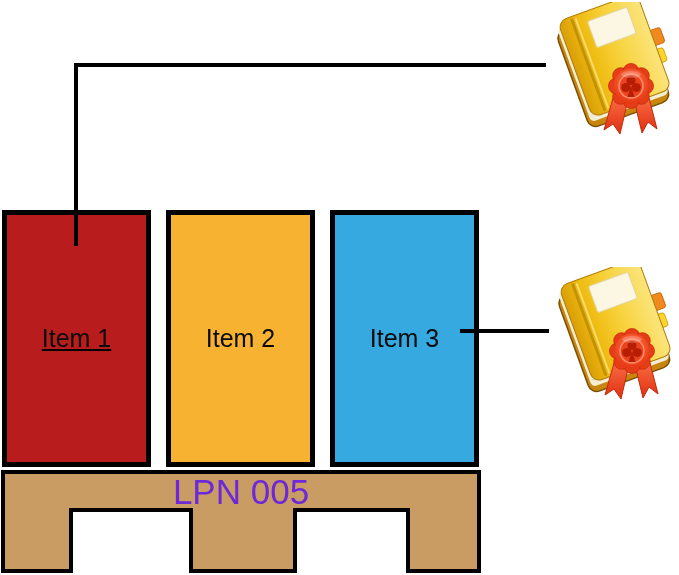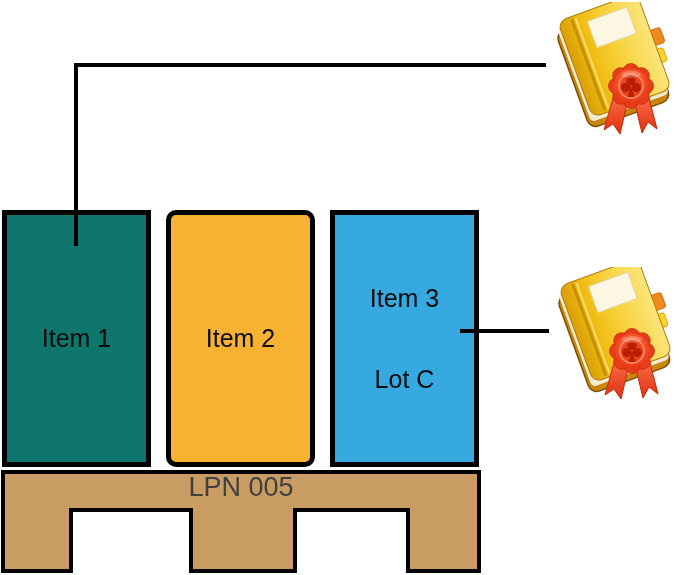--- a/index.html
+++ b/index.html
@@ -10,30 +10,30 @@
   .item-box{
     position:absolute;top:210px;width:149px;height:257px;
     border:5px solid #000;box-sizing:border-box;
     display:flex;flex-direction:column;align-items:center;justify-content:center;
     z-index:2;
   }
   .item-box .line{
     font-size:25px;line-height:37px;color:#0b0b0b;text-align:center;white-space:nowrap;
   }
   #box-1{left:2px;}
-  #box-2{left:166px;border-radius:10px;}
+  #box-2{left:166px;}
   #box-3{left:330px;gap:44px;}
   .connector{position:absolute;background:#000;z-index:3;}
   #conn1-h{left:74px;top:63px;width:472px;height:4px;}
   #conn1-v{left:74px;top:63px;width:4px;height:183px;}
   #conn2-h{left:460px;top:329px;width:89px;height:4px;}
   #pallet-svg{position:absolute;left:0;top:468px;z-index:1;}
   #pallet-label{
     position:absolute;left:0;top:472px;width:482px;text-align:center;
-    font-size:27px;color:#404040;z-index:2;
+    font-size:35px;color:#6d28d9;z-index:2;
   }
   .book{position:absolute;width:136px;height:138px;z-index:4;}
   #book-a{left:543px;top:2px;}
   #book-b{left:544px;top:267px;}
   #icon-defs{position:absolute;width:0;height:0;}
 </style>
 </head>
 <body>
 
 <div id="canvas">
@@ -93,29 +93,28 @@
           <ellipse cx="88" cy="72.5" rx="10" ry="3.5" fill="#FFFFFF" opacity="0.22"></ellipse>
         </g>
       </g>
     </defs>
   </svg>
 
   <div id="conn1-h" class="connector"></div>
   <div id="conn1-v" class="connector"></div>
   <div id="conn2-h" class="connector"></div>
 
-  <div id="box-1" class="item-box" style="background-color: #0f766e;">
+  <div id="box-1" class="item-box" style="background-color: #b91c1c; text-decoration: underline;">
     <div class="line">Item 1</div>
   </div>
   <div id="box-2" class="item-box" style="background-color: rgb(247, 178, 49);">
     <div class="line">Item 2</div>
   </div>
   <div id="box-3" class="item-box" style="background-color: rgb(54, 169, 225);">
     <div class="line">Item 3</div>
-    <div class="line">Lot C</div>
   </div>
 
   <svg id="pallet-svg" width="483" height="107" viewBox="0 0 483 107">
     <polygon points="3,4 479,4 479,103 408,103 408,42 295,42 295,103 191,103 191,42 71,42 71,103 3,103" fill="#C99C63" stroke="#000" stroke-width="4"></polygon>
   </svg>
   <div id="pallet-label">LPN 005</div>
 
   <svg id="book-a" class="book" viewBox="0 0 136 138">
     <use href="#cert-book" xlink:href="#cert-book"></use>
   </svg>

